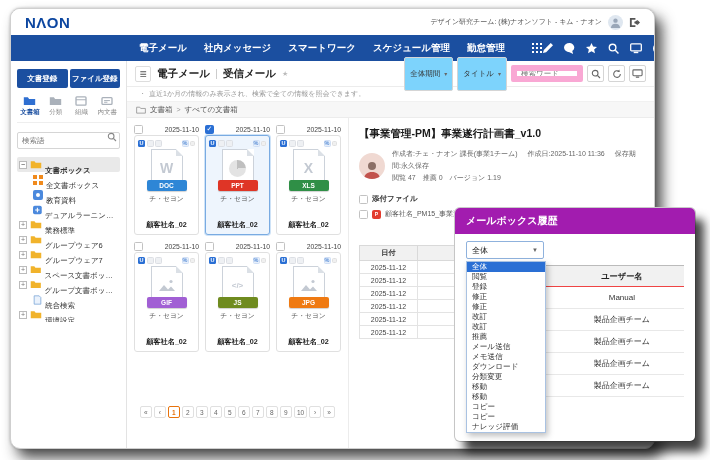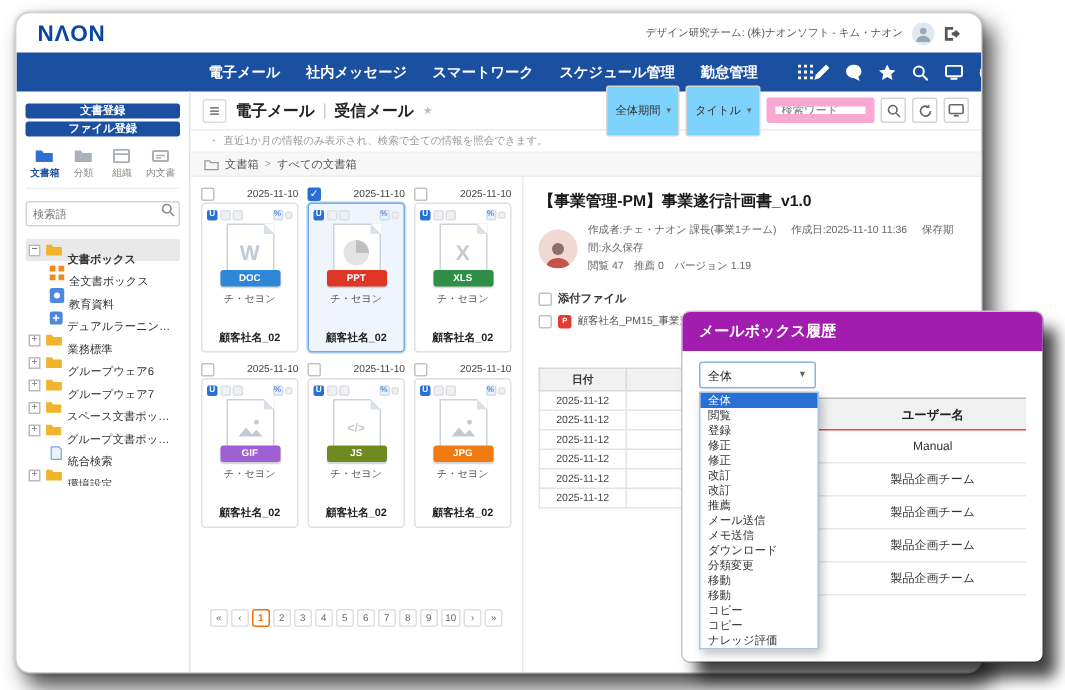--- a/index.html
+++ b/index.html
@@ -29,21 +29,21 @@
   .nav-item{ color:#fff; font-size:9.5px; font-weight:bold; cursor:pointer; white-space:nowrap; }
   .nav-grid{ margin-left:10px; }
   .nav-right{ margin-left:auto; display:flex; gap:11px; align-items:center; }
 
   
   .win-body{ flex:1; display:flex; min-height:0; }
 
   
   .sidebar{ width:116px; flex:0 0 116px; border-right:1px solid #e3e3e3;
     padding:8px 6px 4px 6px; display:flex; flex-direction:column; }
-  .sb-buttons{ display:flex; gap:2px;flex-direction:column; }
+  .sb-buttons{ display:flex; gap:2px; }
   .sb-btn{ flex:1; background:#1b4fa0; color:#fff; font-size:7.5px; font-weight:bold;
     border:none; height:19px; border-radius:2px; cursor:pointer;
     display:flex; align-items:center; justify-content:center; }
   .sb-tabs{ display:flex; margin-top:8px; border-bottom:1px solid #eee; padding-bottom:5px; }
   .sb-tab{ flex:1; display:flex; flex-direction:column; align-items:center; gap:2px;
     font-size:6.5px; color:#888; cursor:pointer; }
   .sb-tab.active{ color:#1b4fa0; font-weight:bold; }
   .sb-search{ margin-top:6px; position:relative; }
   .sb-search input{ width:100%; height:17px; border:1px solid #d5d5d5; border-radius:2px;
     font-size:7.5px; padding:0 14px 0 4px; color:#333; outline:none; }

